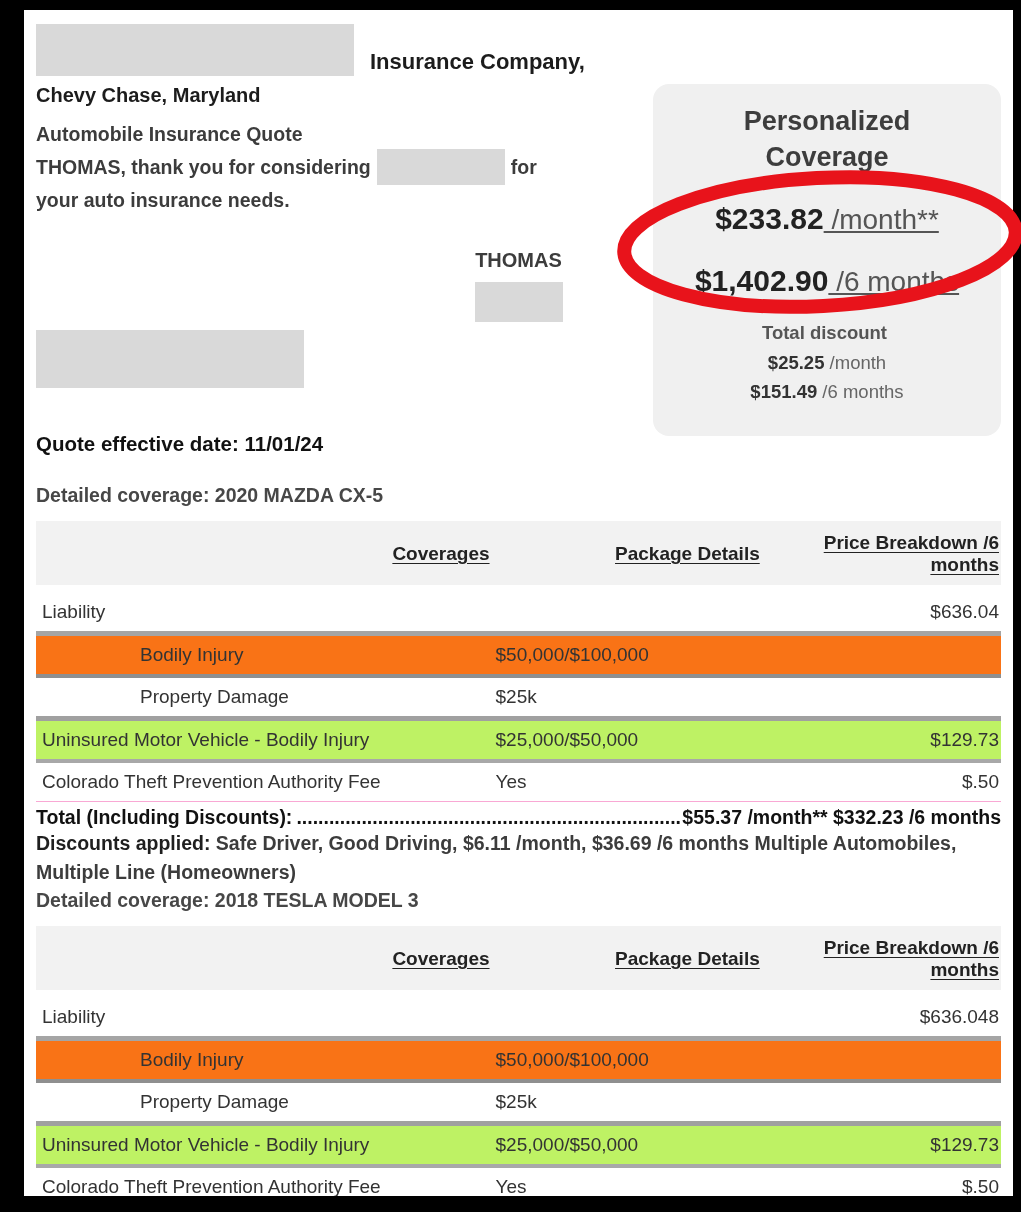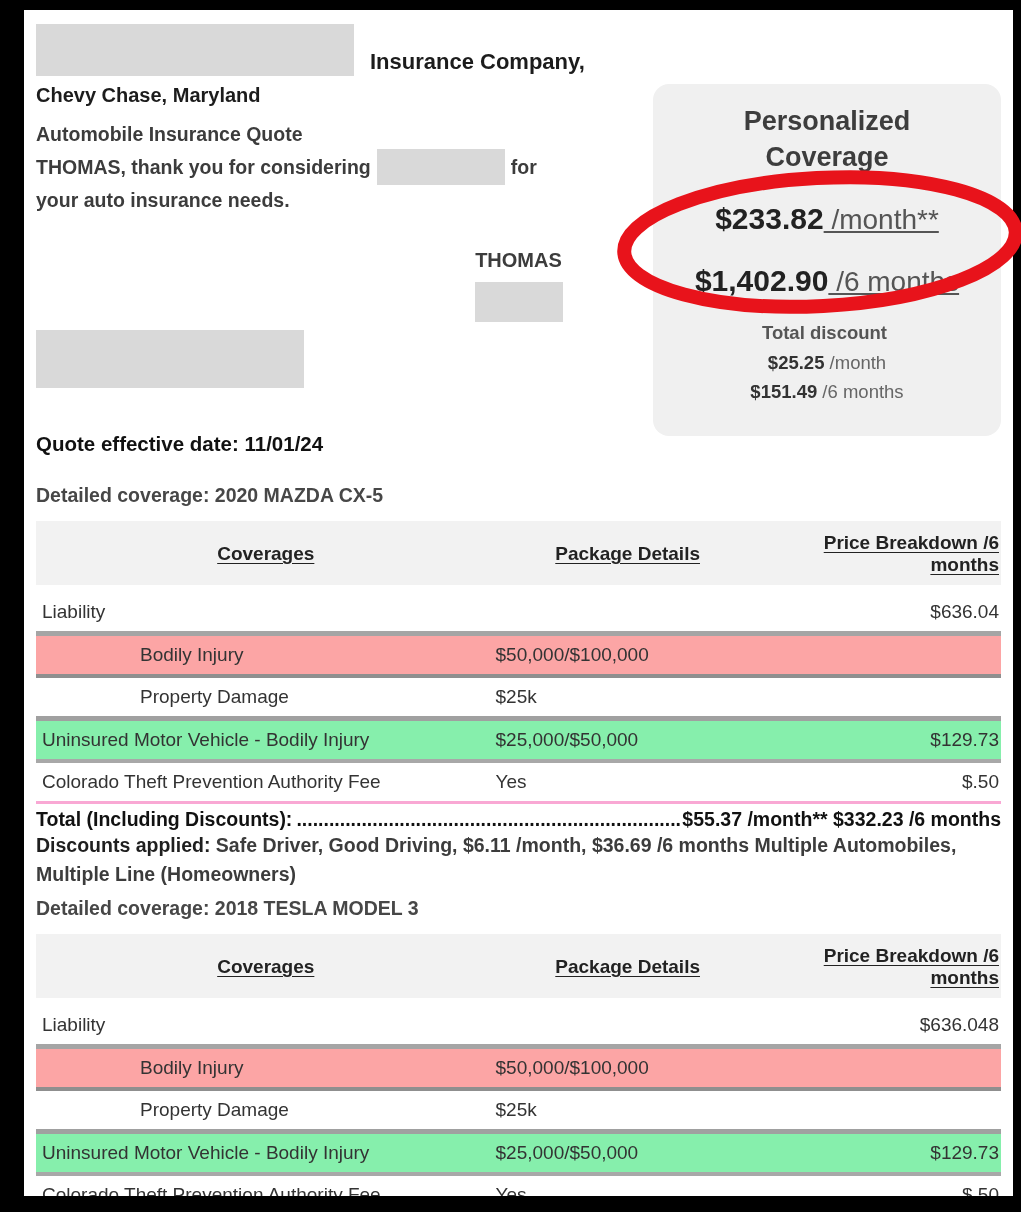--- a/index.html
+++ b/index.html
@@ -28,42 +28,42 @@
   .intro { margin-top:12px; font-size:19.5px; color:#3c3c3c; line-height:30px; font-weight:bold; width:640px;}
   .intro .blk-inline { width:128px; height:36px; vertical-align:-11px; margin:0 6px; }
 
   .name-line { margin-top:34px; font-size:20px; font-weight:bold; color:#3c3c3c; display:flex; align-items:center; gap:10px;flex-direction:column; }
   .blk-name { width:88px; height:40px; }
   .blk-addr { width:268px; height:58px; margin-top:8px; display:block; }
 
   .quote-date { margin-top:44px; font-weight:bold; font-size:20.5px; color:#111; }
   .detail-label { font-size:19.5px; color:#474747; font-weight:bold; }
   .detail-1 { margin-top:28px; }
-  .detail-2 { margin-top:8px; }
+  .detail-2 { margin-top:2px; }
 
   
   .cov-table { width:100%; border-collapse:collapse; font-size:19px; margin-top:14px; }
   .cov-table th {
     background:#f2f2f2; font-weight:bold; color:#222;
-    text-align:center; padding:11px 0 9px 6px;
+    text-align:right; padding:11px 0 9px 6px;
     text-decoration:underline; text-underline-offset:3px;
     border-bottom:8px solid #ffffff;
   }
   .cov-table th.c3 { text-align:right; padding-right:2px; }
   .cov-table td { padding:8px 0 8px 6px; color:#333; }
   .cov-table td.c3 { text-align:right; padding-right:2px; }
   .c1 { width:47%; } .c2 { width:28%; } .c3 { width:25%; }
   .indent { padding-left:104px !important; }
   .t-row0 td { border-bottom:5px solid #a5a5a5; }
-  .t-row1     { background:#fca5a5; }
+  .t-row1     { background:#f97316; }
   .t-row1 td  { border-bottom:4px solid #8f8f8f; }
   .t-row2 td  { border-bottom:5px solid #a0a0a0; }
-  .t-row3     { background:#86efac; }
+  .t-row3     { background:#bef264; }
   .t-row3 td  { border-bottom:4px solid #a8a8a8; }
-  .t-row4 td  { border-bottom:3px solid #f9a8d4; }
+  .t-row4 td  { border-bottom:1px solid #f9a8d4; }
 
   .total-row { display:flex; align-items:baseline; font-weight:bold; font-size:19.5px; color:#111; margin-top:4px; }
   .total-row .leader { flex:1; overflow:hidden; white-space:nowrap; padding:0 4px; }
   .total-row .tv { white-space:nowrap; }
 
   .discounts { margin-top:0; font-size:19.5px; line-height:29px; color:#3c3c3c; width:97%; font-weight:bold;}
   .discounts b { color:#1f1f1f; }
 
   
   .summary-card {

